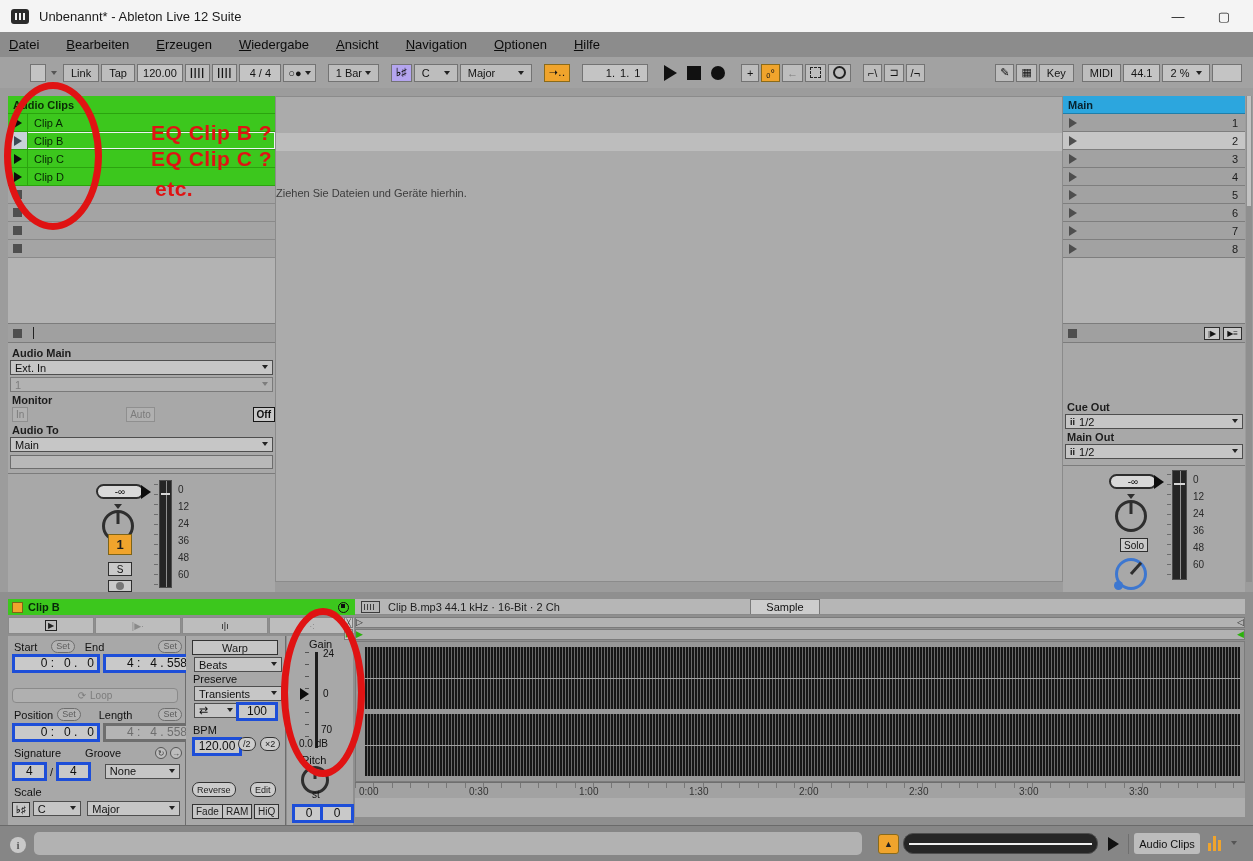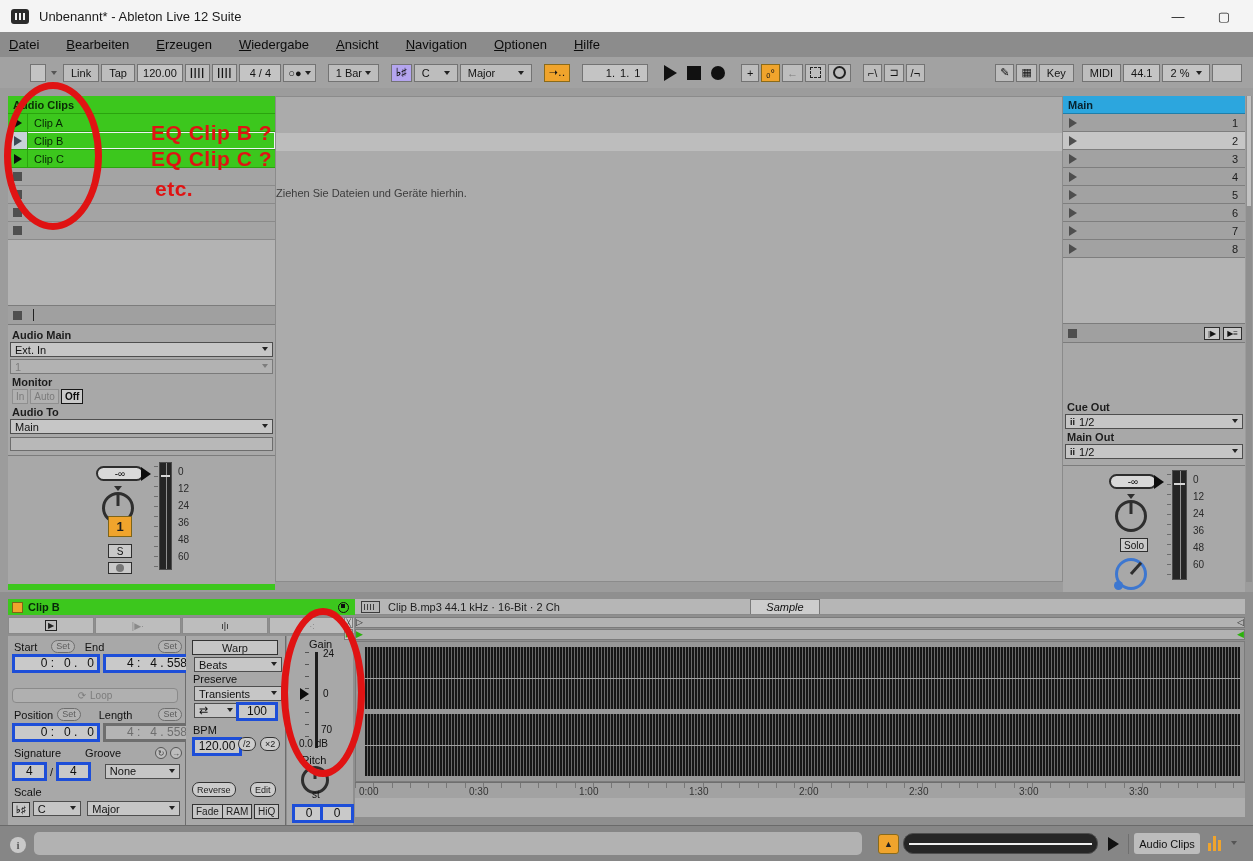--- a/index.html
+++ b/index.html
@@ -55,21 +55,21 @@
   .blankzone{height:65px;background:#b3b3b3;border-bottom:1px solid #7c7c7c;}
   .stoprow{height:19px;background:#a0a0a0;border-bottom:1px solid #7c7c7c;display:flex;align-items:center;box-sizing:border-box;}
   .ibeam{width:1px;height:12px;background:#222;margin-left:11px;}
   .iosec{background:#a8a8a8;padding:2px 0 4px 0;border-bottom:1px solid #7c7c7c;}
   .iolabel{font-size:11px;font-weight:bold;color:#1c1c1c;margin:2px 0 1px 4px;}
   .dd{background:#c6c6c6;border:1px solid #4e4e4e;height:13px;font-size:11px;display:flex;align-items:center;
       padding:0 4px;position:relative;color:#111;margin:1px 2px 2px 2px;}
   .dd .rt{position:absolute;right:4px;top:4px;}
   .dd.dis{background:#b2b2b2;color:#7d7d7d;border-color:#7a7a7a;}
   .dd.dis .rt{border-top-color:#7d7d7d;}
-  .monrow{display:flex;gap:2px;margin:1px 0 2px 4px;}
+  .monrow{display:flex;gap:2px;margin:1px 0 2px 4px;justify-content:space-between;}
   .mon{border:1px solid #8f8f8f;color:#7b7b7b;background:#b0b0b0;font-size:10px;height:13px;line-height:13px;padding:0 3px;}
   .mon.active{border-color:#161616;color:#0d0d0d;background:#c9c9c9;font-weight:bold;}
   .emptybox{height:12px;background:#b8b8b8;border:1px solid #6d6d6d;margin:3px 2px 0 2px;}
   .mixer{position:relative;background:#a8a8a8;height:128px;}
   .pill-inf{position:absolute;background:#d9d9d9;border:2px solid #2e2e2e;border-radius:8px;font-size:10px;width:44px;height:11px;
             display:flex;align-items:center;justify-content:center;color:#111;}
   .knob{position:absolute;width:32px;height:32px;border:3px solid #2e2e2e;border-radius:50%;box-sizing:border-box;}
   .knob::after{content:"";position:absolute;left:50%;top:-2px;width:3px;height:13px;background:#2e2e2e;transform:translateX(-50%);}
   .knob.blue{border-color:#3d77d0;}
   .knob.blue::after{transform:translateX(-50%) rotate(42deg);transform-origin:50% 100%;height:15px;background:#2e2e2e;}
@@ -107,21 +107,21 @@
   .grnhdr{position:absolute;left:8px;top:7px;width:347px;height:16px;background:#3cc71d;display:flex;align-items:center;box-sizing:border-box;}
   .clipcolor{width:9px;height:9px;background:#f0a42c;border:1px solid #7e6418;margin-left:4px;}
   .grnhdr .t{font-size:11px;font-weight:bold;color:#08260a;margin-left:5px;}
   .saveicon{margin-left:auto;margin-right:6px;width:11px;height:11px;border:1.5px solid #0e0e0e;border-radius:50%;position:relative;box-sizing:border-box;}
   .saveicon::after{content:"";position:absolute;left:2px;top:1px;width:4px;height:4px;background:#0e0e0e;}
   .smphdr{position:absolute;left:355px;top:7px;width:890px;height:16px;background:#b6b6b6;border-bottom:1px solid #8a8a8a;
           display:flex;align-items:center;font-size:11px;box-sizing:border-box;}
   .wficon{width:17px;height:10px;border:1px solid #3c3c3c;margin-left:6px;background:repeating-linear-gradient(90deg,#3c3c3c 0 1px,transparent 1px 3px);background-size:11px 6px;background-position:2px 2px;background-repeat:no-repeat;}
   .smphdr .fi{margin-left:8px;color:#1d1d1d;}
   .smptab{position:absolute;left:395px;top:0px;width:70px;height:15px;background:#cdcdcd;border:1px solid #7b7b7b;border-bottom:none;
-          display:flex;align-items:center;justify-content:center;font-size:11px;color:#111;box-sizing:border-box;font-style:italic;}
+          display:flex;align-items:center;justify-content:center;font-size:11px;color:#111;box-sizing:border-box;}
   .tabsrow{position:absolute;left:8px;top:25px;width:347px;height:17px;display:flex;gap:1px;}
   .ctab{flex:1;background:#bdbdbd;border:1px solid #8a8a8a;display:flex;align-items:center;justify-content:center;font-size:9px;color:#222;box-sizing:border-box;}
   .ctab .boxed{border:1px solid #222;padding:0 2px;font-size:8px;line-height:9px;}
   .ctab.dim{color:#8a8a8a;}
   .lpanel{position:absolute;left:8px;top:44px;width:178px;height:189px;background:#a8a8a8;border-right:1px solid #6d6d6d;font-size:11px;box-sizing:border-box;}
   .row{position:absolute;display:flex;align-items:center;}
   .setpill{border:1px solid #6e6e6e;border-radius:7px;color:#5c5c5c;font-size:9px;padding:0 4px;height:11px;line-height:11px;background:#b3b3b3;}
   .vbox{background:#c9c9c9;border:3px solid #1d4ed8;height:13px;line-height:13px;font-size:12px;color:#0f0f0f;padding:0 3px;
         white-space:pre;box-sizing:content-box;text-align:right;}
   .vbox.dis{background:#b4b4b4;color:#6e6e6e;border-color:#6e6e6e;}
@@ -299,20 +299,26 @@
             <span class="tri"></span>
           </span>
         <span class="clip-name">Clip B</span>
       </div>
       <div class="clip-slot">
         <span class="pcell">
             <span class="tri"></span>
           </span>
         <span class="clip-name">Clip C</span>
       </div>
+      <div class="clip-slot">
+        <span class="pcell">
+            <span class="tri"></span>
+          </span>
+        <span class="clip-name">Clip D</span>
+      </div>
       <div class="empty-slot">
           <span class="stopsq"></span>
         </div>
       <div class="empty-slot">
           <span class="stopsq"></span>
         </div>
       <div class="empty-slot">
           <span class="stopsq"></span>
         </div>
       <div class="empty-slot">

